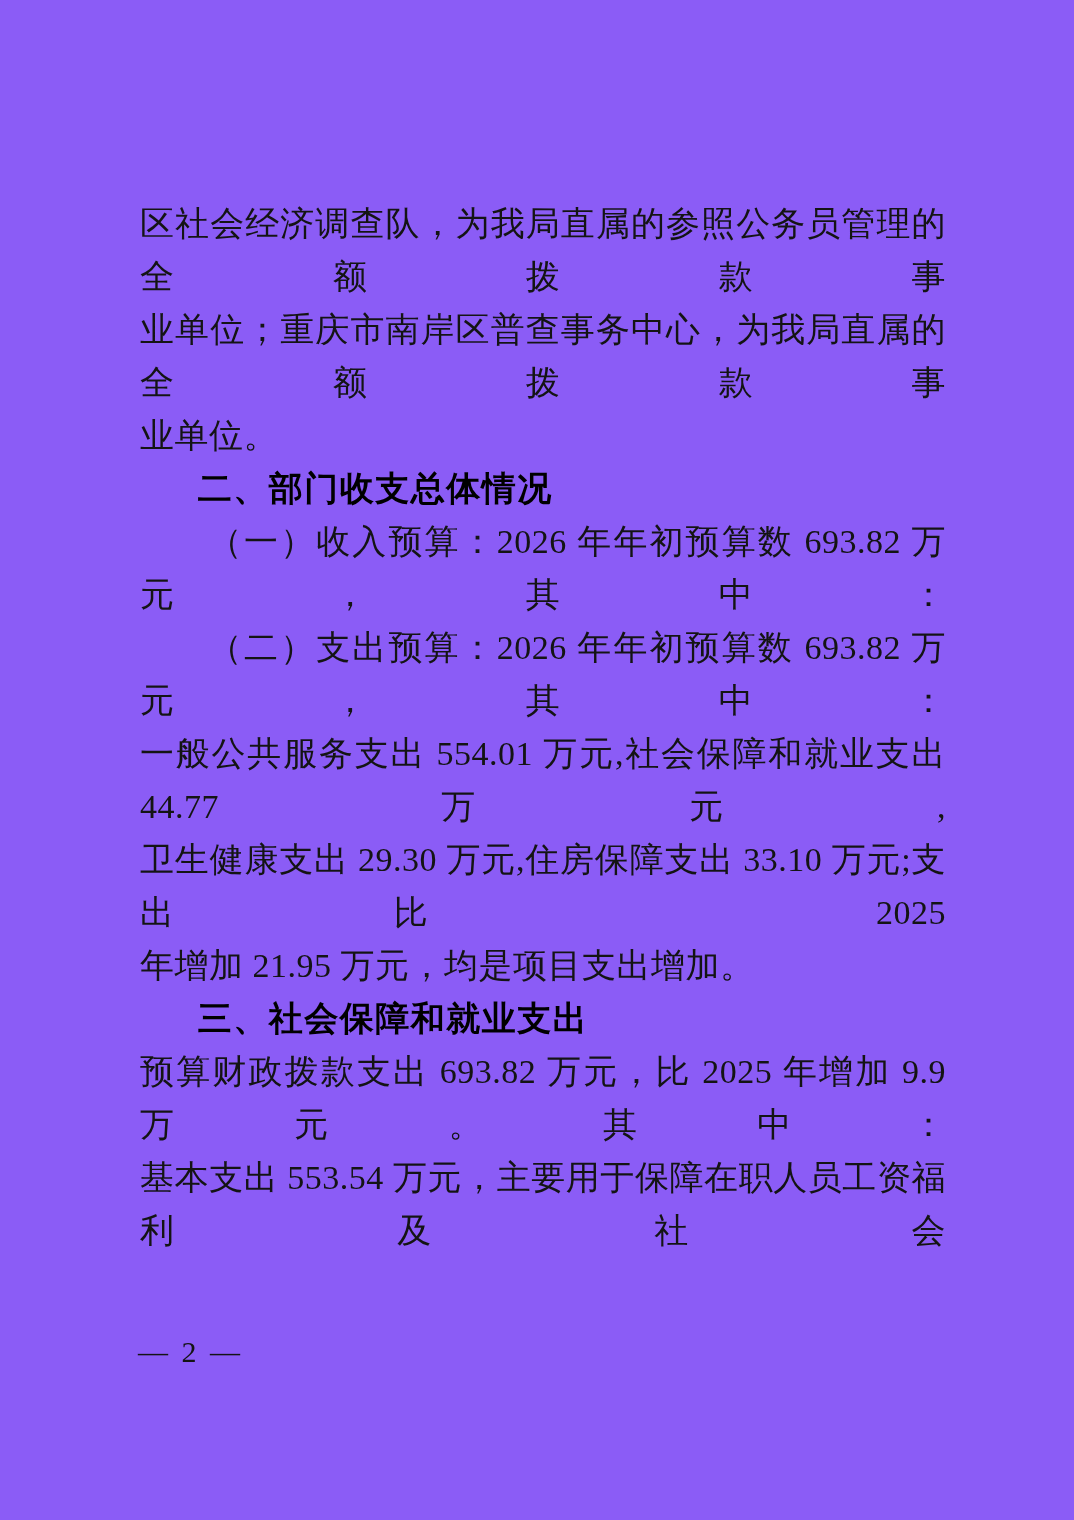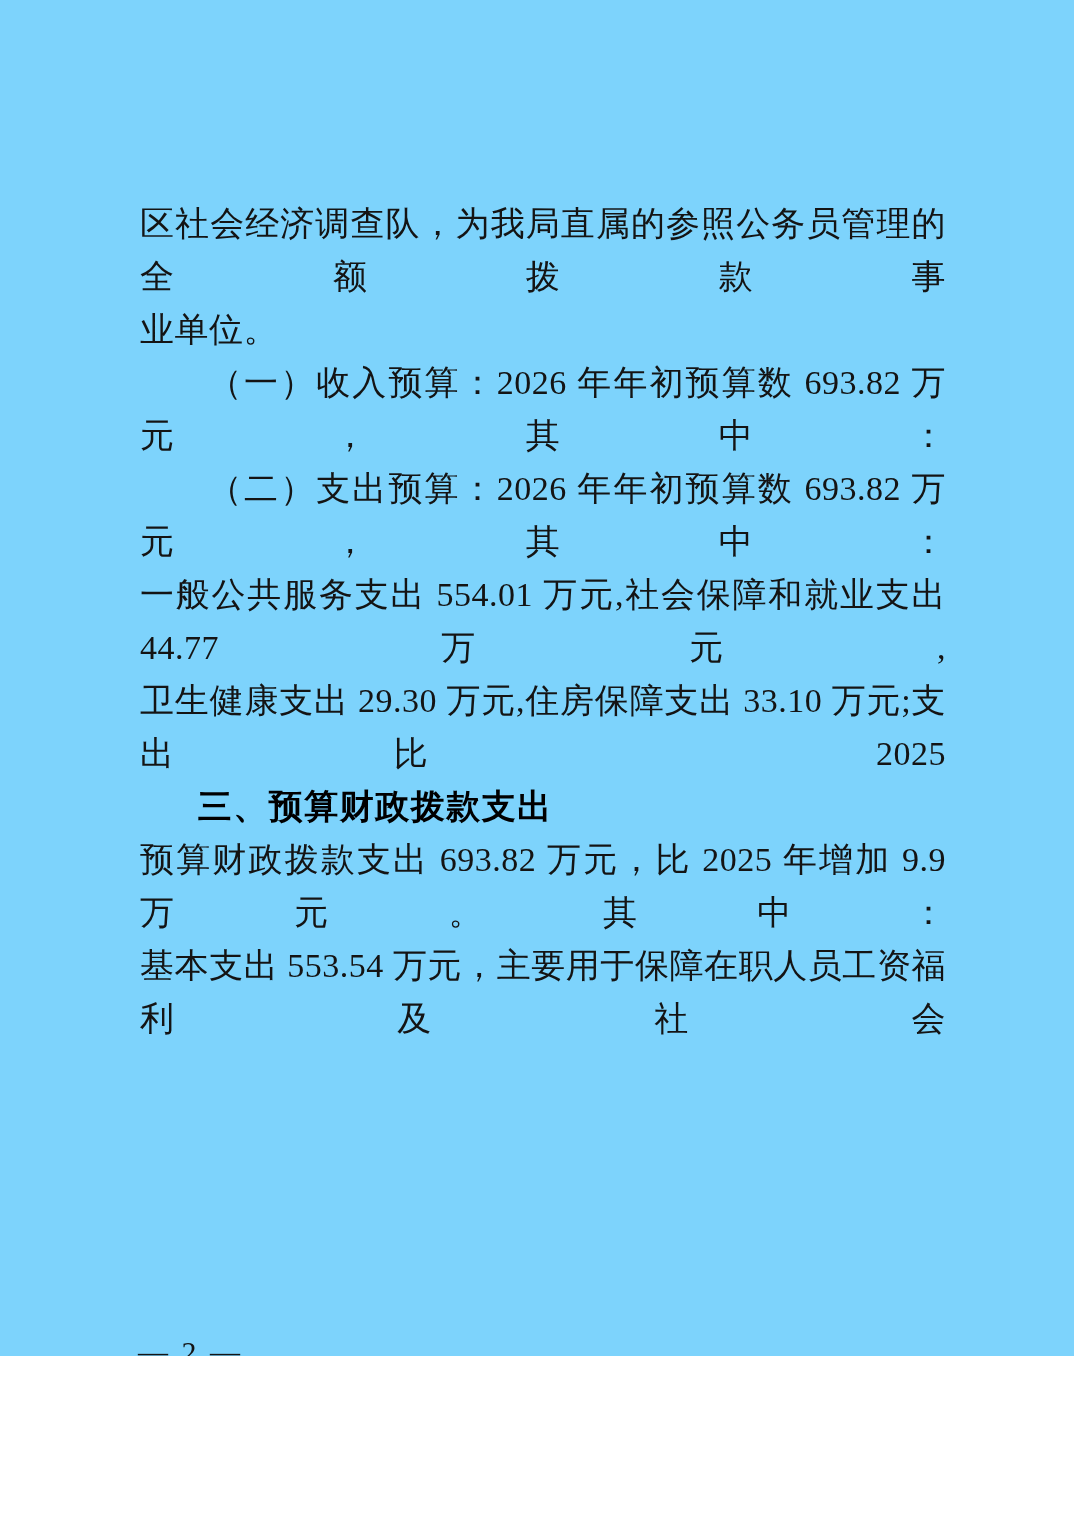--- a/index.html
+++ b/index.html
@@ -3,22 +3,22 @@
 <meta charset="utf-8">
 <style>
   html, body {
     margin: 0;
     padding: 0;
     background: #ffffff;
   }
   .page {
     position: relative;
     width: 1074px;
-    height: 1356px;
-    background: #7dd3fc;
+    height: 1520px;
+    background: #8b5cf6;
     overflow: hidden;
     color: #141414;
     font-family: "Liberation Serif", "DejaVu Serif", serif;
   }
   .text-block {
     position: absolute;
     left: 140px;
     top: 197px;
     width: 806px;
     font-size: 34px;
@@ -57,24 +57,27 @@
     letter-spacing: 3px;
     color: #141414;
   }
 </style>
 </head>
 <body>
 
 <div class="page">
   <div class="text-block">
     <div class="line">区社会经济调查队，为我局直属的参照公务员管理的全额拨款事</div>
+    <div class="line">业单位；重庆市南岸区普查事务中心，为我局直属的全额拨款事</div>
     <div class="line end">业单位。</div>
+    <div class="line heading">二、部门收支总体情况</div>
     <div class="line indent">（一）收入预算：2026 年年初预算数 693.82 万元，其中：</div>
     <div class="line indent">（二）支出预算：2026 年年初预算数 693.82 万元，其中：</div>
     <div class="line">一般公共服务支出 554.01 万元,社会保障和就业支出 44.77 万元,</div>
     <div class="line">卫生健康支出 29.30 万元,住房保障支出 33.10 万元;支出比 2025</div>
-    <div class="line heading">三、预算财政拨款支出</div>
+    <div class="line end">年增加 21.95 万元，均是项目支出增加。</div>
+    <div class="line heading">三、社会保障和就业支出</div>
     <div class="line">预算财政拨款支出 693.82 万元，比 2025 年增加 9.9 万元。其中：</div>
     <div class="line">基本支出 553.54 万元，主要用于保障在职人员工资福利及社会</div>
 
   </div>
   <div class="page-number">— 2 —</div>
 </div>
 
 </body></html>

